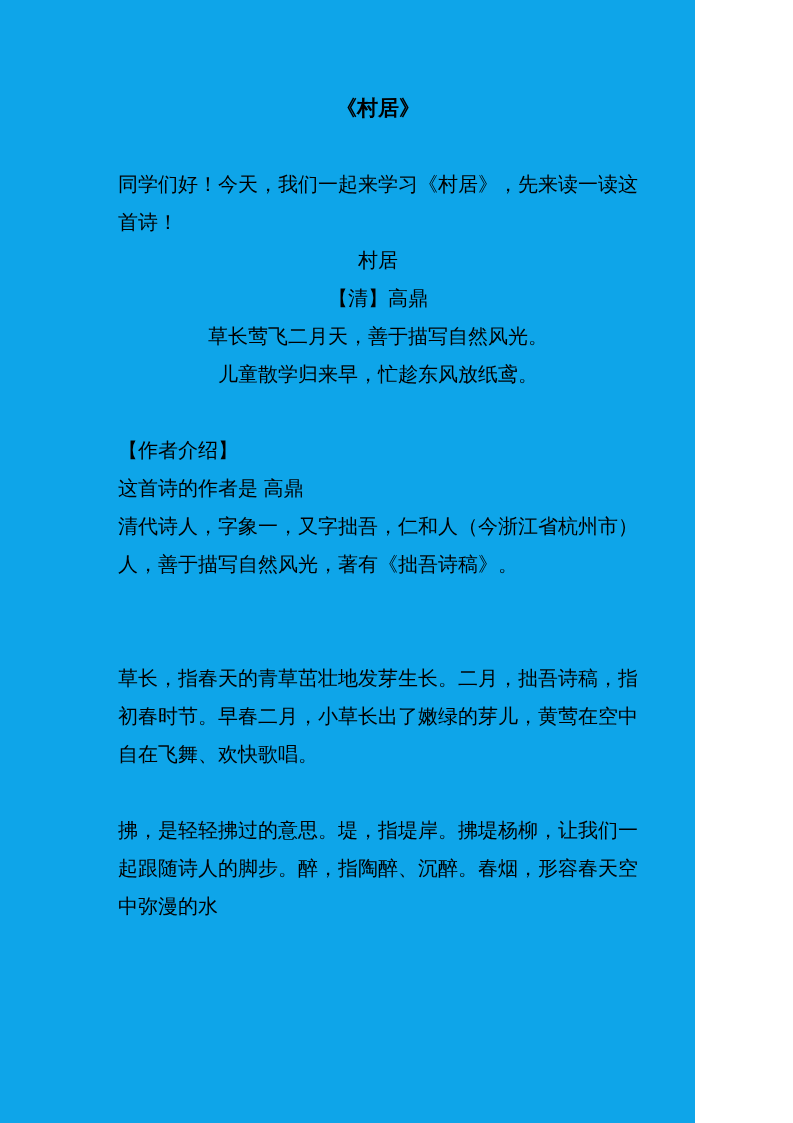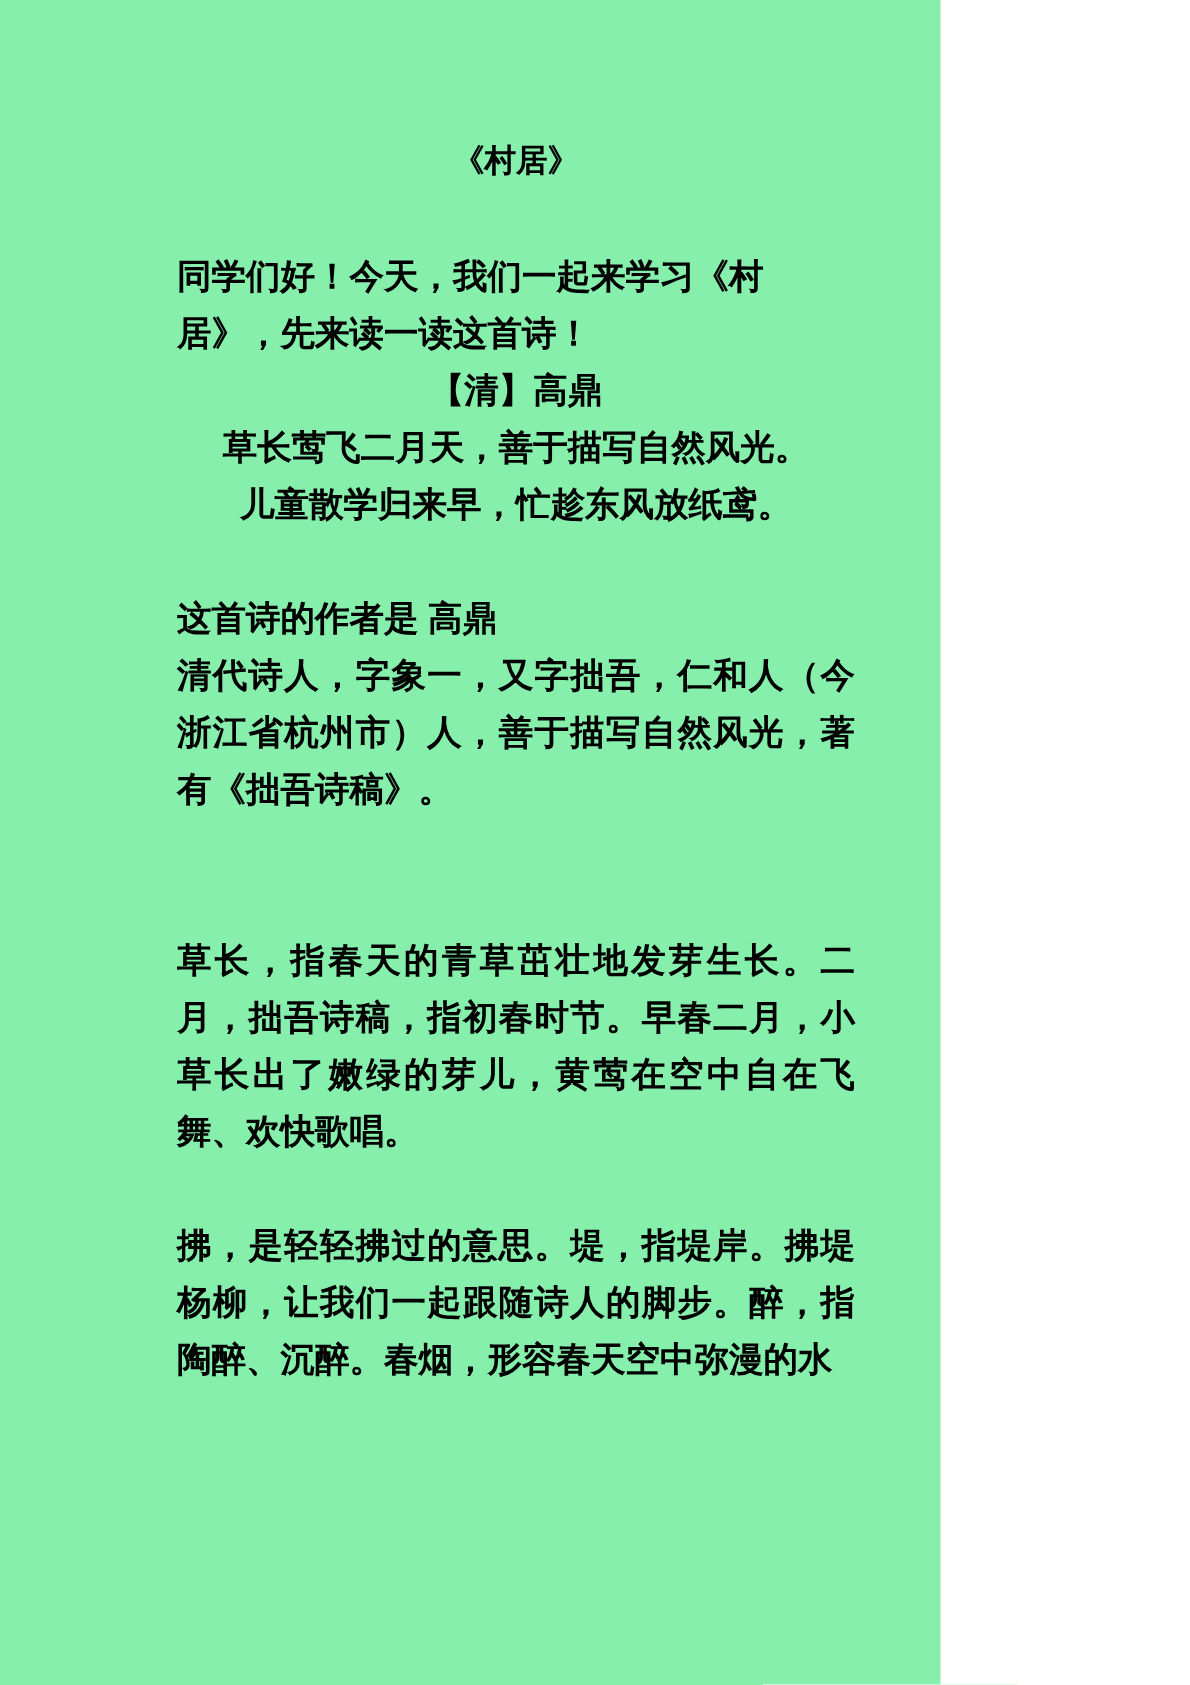--- a/index.html
+++ b/index.html
@@ -2,35 +2,35 @@
 <html><head>
 <meta charset="utf-8">
 <style>
   html, body {
     margin: 0;
     padding: 0;
     background: #ffffff;
   }
   .page {
     position: relative;
-    width: 627px;
+    width: 695px;
     height: 1123px;
     box-sizing: border-box;
-    background: #86efac;
+    background: #0ea5e9;
     color: #000000;
     padding: 89px 57px 0 118px;
     overflow: hidden;
     font-family: "Liberation Sans", "DejaVu Sans", sans-serif;
   }
   .page p {
     margin: 0;
-    font-size: 23px;
+    font-size: 20px;
     line-height: 38px;
     color: #000000;
-    font-weight: 700;
+    font-weight: 400;
   }
   .doc-title {
     margin: 0;
     font-size: 21px;
     line-height: 38px;
     font-weight: 700;
     text-align: center;
     color: #000000;
   }
   .center { text-align: center; }
@@ -47,29 +47,31 @@
 
 <div class="page">
 
   <h1 class="doc-title">《村居》</h1>
 
   <div class="blank"></div>
 
   <p>同学们好！今天，我们一起来学习《村居》，先来读一读这首诗！</p>
 
 
+  <p class="center poem-title">村居</p>
 
   <p class="center poem">【清】高鼎</p>
 
   <p class="center poem">草长莺飞二月天，善于描写自然风光。</p>
 
   <p class="center poem">儿童散学归来早，忙趁东风放纸鸢。</p>
 
   <div class="blank"></div>
 
+  <p>【作者介绍】</p>
 
   <p>这首诗的作者是 高鼎</p>
 
   <p class="justify">清代诗人，字象一，又字拙吾，仁和人（今浙江省杭州市）人，善于描写自然风光，著有《拙吾诗稿》。</p>
 
   <div class="blank"></div>
 
 
 
   <div class="blank"></div>

